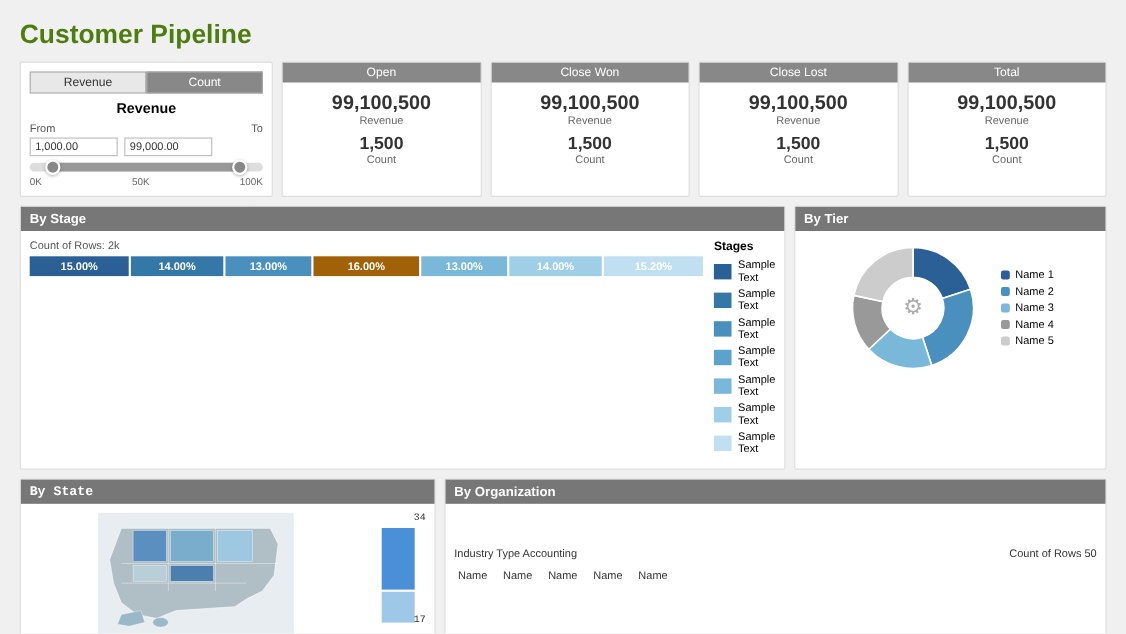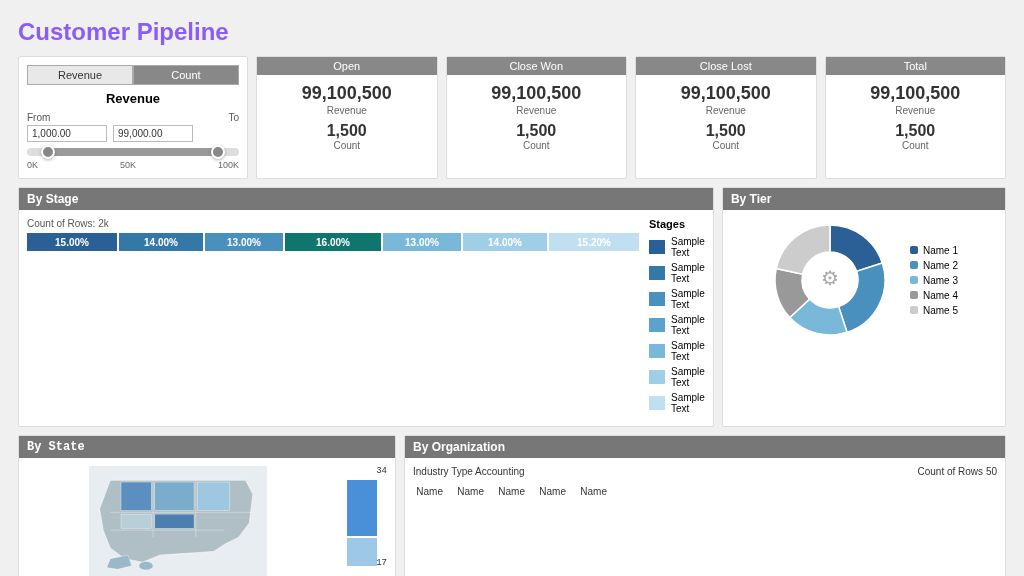--- a/index.html
+++ b/index.html
@@ -8,21 +8,21 @@
       background: #f0f0f0;
       padding: 18px;
       width: 1024px;
       height: 576px;
       overflow: hidden;
       font-size: 12px;
     }
     h1 {
       font-size: 24px;
       font-weight: 700;
-      color: #8b5cf6;
+      color: #4d7c0f;
       margin-bottom: 10px;
     }
     .dashboard {
       display: flex;
       flex-direction: column;
       gap: 8px;
     }
     
     .top-row {
       display: flex;
@@ -301,20 +301,21 @@
       width: 30px;
       background: #4a90d9;
     }
     .bar-seg-bot {
       width: 30px;
       background: #9ec8e8;
     }
     
     .org-body {
       padding: 8px;
+      margin-top: 32px;
     }
     .org-header-row {
       display: flex;
       justify-content: space-between;
       font-size: 10px;
       color: #333;
       margin-bottom: 6px;
     }
     .org-bars {
       display: flex;
@@ -423,21 +424,21 @@
 
     <div class="card chart-card">
       <div class="chart-header">By Stage</div>
       <div class="chart-body">
         <div class="funnel-area">
           <div class="funnel-label">Count of Rows: 2k</div>
           <div class="funnel-bars" id="funnel-bars">
               <div class="funnel-bar" style="width: 90px; background: rgb(42, 96, 150);">15.00%</div>
               <div class="funnel-bar" style="width: 84px; background: rgb(52, 120, 168);">14.00%</div>
               <div class="funnel-bar" style="width: 78px; background: rgb(74, 144, 191);">13.00%</div>
-              <div class="funnel-bar" style="width: 96px; background: #0f766e;">16.00%</div>
+              <div class="funnel-bar" style="width: 96px; background: #a16207;">16.00%</div>
               <div class="funnel-bar" style="width: 78px; background: rgb(122, 184, 217);">13.00%</div>
               <div class="funnel-bar" style="width: 84px; background: rgb(158, 207, 230);">14.00%</div>
               <div class="funnel-bar" style="width: 90px; background: rgb(192, 223, 240);">15.20%</div>
             </div>
         </div>
         <div class="legend-area">
           <div class="legend-title">Stages</div>
           <div id="stage-legend-items">
               <div class="legend-item">
                 <div class="legend-color" style="background:#2a6096;"></div>

